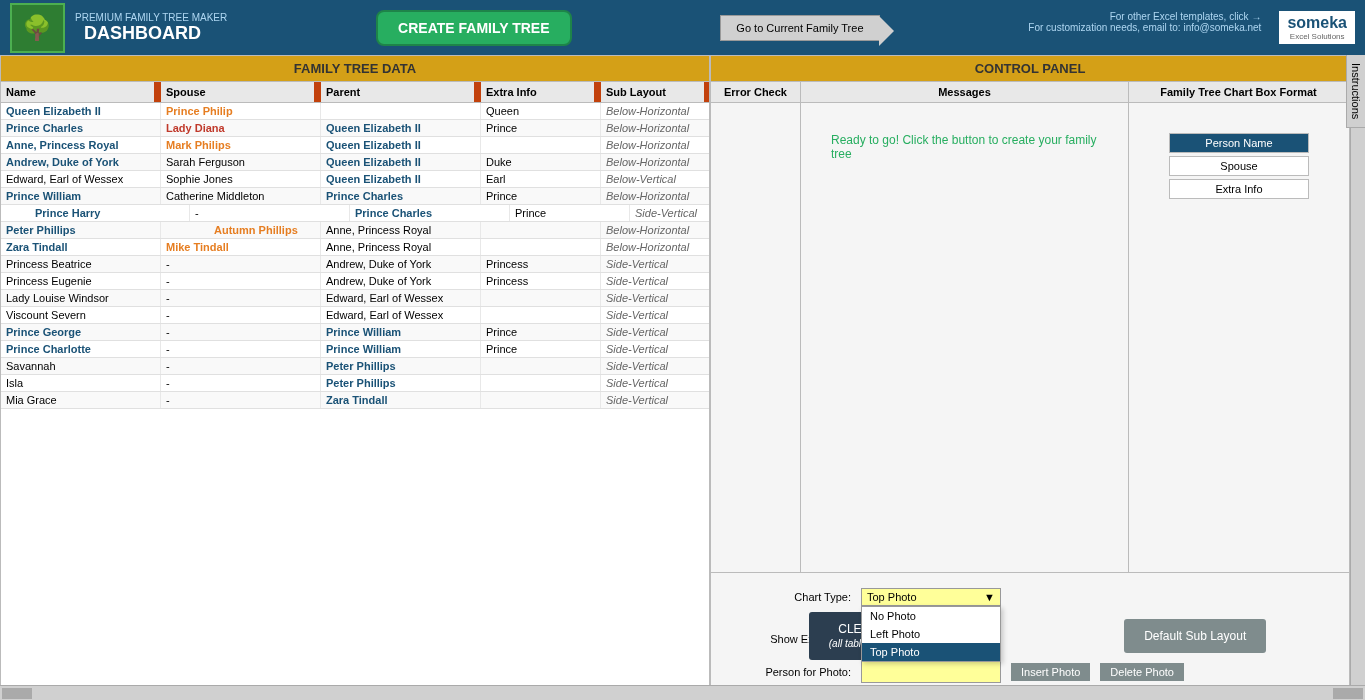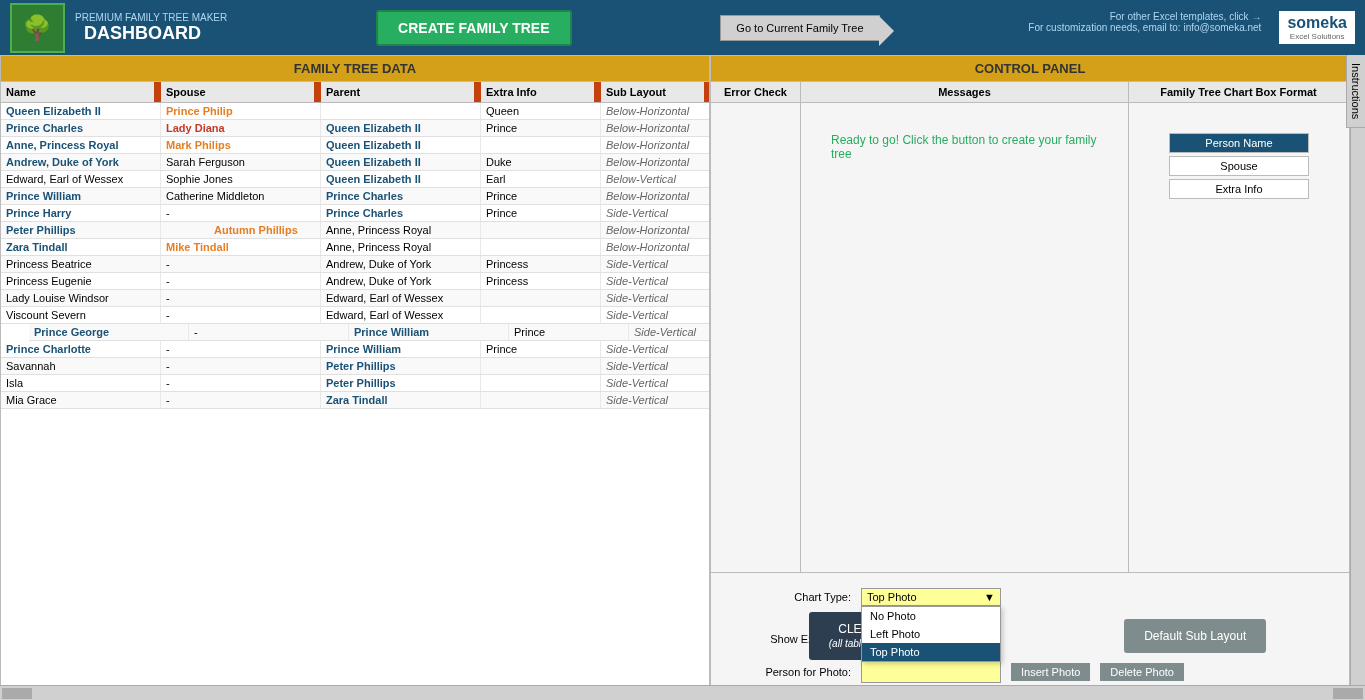--- a/index.html
+++ b/index.html
@@ -6,21 +6,21 @@
     body { font-family: Arial, sans-serif; font-size: 11px; background: #d0d0d0; overflow: hidden; width: 1365px; height: 700px; }
 
     
     .header { background: #1a5276; height: 55px; display: flex; align-items: center; justify-content: space-between; padding: 0 10px; }
     .header-left { display: flex; align-items: center; gap: 10px; }
     .logo-box { width: 55px; height: 50px; background: #2e7d32; display: flex; align-items: center; justify-content: center; border: 2px solid #4caf50; }
     .logo-tree { color: white; font-size: 24px; }
     .header-title { color: white; }
     .header-title .premium { font-size: 10px; color: #aed6f1; }
     .header-title .dashboard { font-size: 18px; font-weight: bold; margin-left: 9px; }
-    .create-btn { background: #27ae60; color: white; border: 2px solid #1e8449; padding: 8px 20px; font-size: 14px; font-weight: bold; cursor: pointer; border-radius: 3px; }
+    .create-btn { background: #27ae60; color: white; border: 2px solid #1e8449; padding: 8px 20px; font-size: 14px; font-weight: bold; cursor: pointer; border-radius: 8px; }
     .header-center { display: flex; align-items: center; gap: 5px; }
     .goto-btn { background: #d0d0d0; border: 1px solid #999; padding: 6px 15px; font-size: 11px; cursor: pointer; display: flex; align-items: center; gap: 5px; position: relative; }
     .arrow-right { width: 0; height: 0; border-top: 15px solid transparent; border-bottom: 15px solid transparent; border-left: 15px solid #d0d0d0; position: absolute; right: -15px; top: 0; z-index: 1; }
     .someka-logo { background: white; padding: 3px 8px; margin-left: 10px; display: inline-block; }
     .someka-logo span { color: #1a5276; font-weight: bold; font-size: 14px; }
     .someka-logo small { color: #666; font-size: 8px; display: block; text-align: center; }
 
     
     .main { display: flex; height: 645px; }
 
@@ -163,21 +163,21 @@
           <div class="table-cell">Earl</div>
           <div class="table-cell italic">Below-Vertical</div>
         </div>
         <div class="table-row" style="background: rgb(249, 249, 249);">
           <div class="table-cell" style="color: rgb(26, 82, 118); font-weight: bold;">Prince Wi<strong>ll</strong>iam</div>
           <div class="table-cell" style="">Catherine Middleton</div>
           <div class="table-cell" style="color: rgb(26, 82, 118); font-weight: bold;">Prince Charles</div>
           <div class="table-cell">Prince</div>
           <div class="table-cell italic">Below-Horizontal</div>
         </div>
-        <div class="table-row" style="background: white;">
+        <div class="table-row" style="background: white; padding-left: 29px;">
           <div class="table-cell" style="color: rgb(26, 82, 118); font-weight: bold;">Prince Harry</div>
           <div class="table-cell" style="">-</div>
           <div class="table-cell" style="color: rgb(26, 82, 118); font-weight: bold;">Prince Charles</div>
           <div class="table-cell">Prince</div>
           <div class="table-cell italic">Side-Vertical</div>
         </div>
         <div class="table-row" style="background: rgb(249, 249, 249);">
           <div class="table-cell" style="color: rgb(26, 82, 118); font-weight: bold;">Peter Phi<strong>ll</strong>ips</div>
           <div class="table-cell" style="color: rgb(230, 126, 34); font-weight: bold; margin-left: 48px;">Autumn Phi<strong>ll</strong>ip<strong>s</strong></div>
           <div class="table-cell" style="">Anne, Princess Royal</div>
@@ -212,21 +212,21 @@
           <div class="table-cell"></div>
           <div class="table-cell italic">Side-Vertical</div>
         </div>
         <div class="table-row" style="background: white;">
           <div class="table-cell" style="">Viscount Severn</div>
           <div class="table-cell" style="">-</div>
           <div class="table-cell" style="">Edward, Earl of Wessex</div>
           <div class="table-cell"></div>
           <div class="table-cell italic">Side-Vertical</div>
         </div>
-        <div class="table-row" style="background: rgb(249, 249, 249); margin-left: 28px;">
+        <div class="table-row" style="background: rgb(249, 249, 249);">
           <div class="table-cell" style="color: rgb(26, 82, 118); font-weight: bold;">Prince George</div>
           <div class="table-cell" style="">-</div>
           <div class="table-cell" style="color: rgb(26, 82, 118); font-weight: bold;">Prince Wi<strong>ll</strong>iam</div>
           <div class="table-cell">Prince</div>
           <div class="table-cell italic">Side-Vertical</div>
         </div>
         <div class="table-row" style="background: white;">
           <div class="table-cell" style="color: rgb(26, 82, 118); font-weight: bold;">Prince Charlotte</div>
           <div class="table-cell" style="">-</div>
           <div class="table-cell" style="color: rgb(26, 82, 118); font-weight: bold;">Prince Wi<strong>ll</strong>iam</div>

